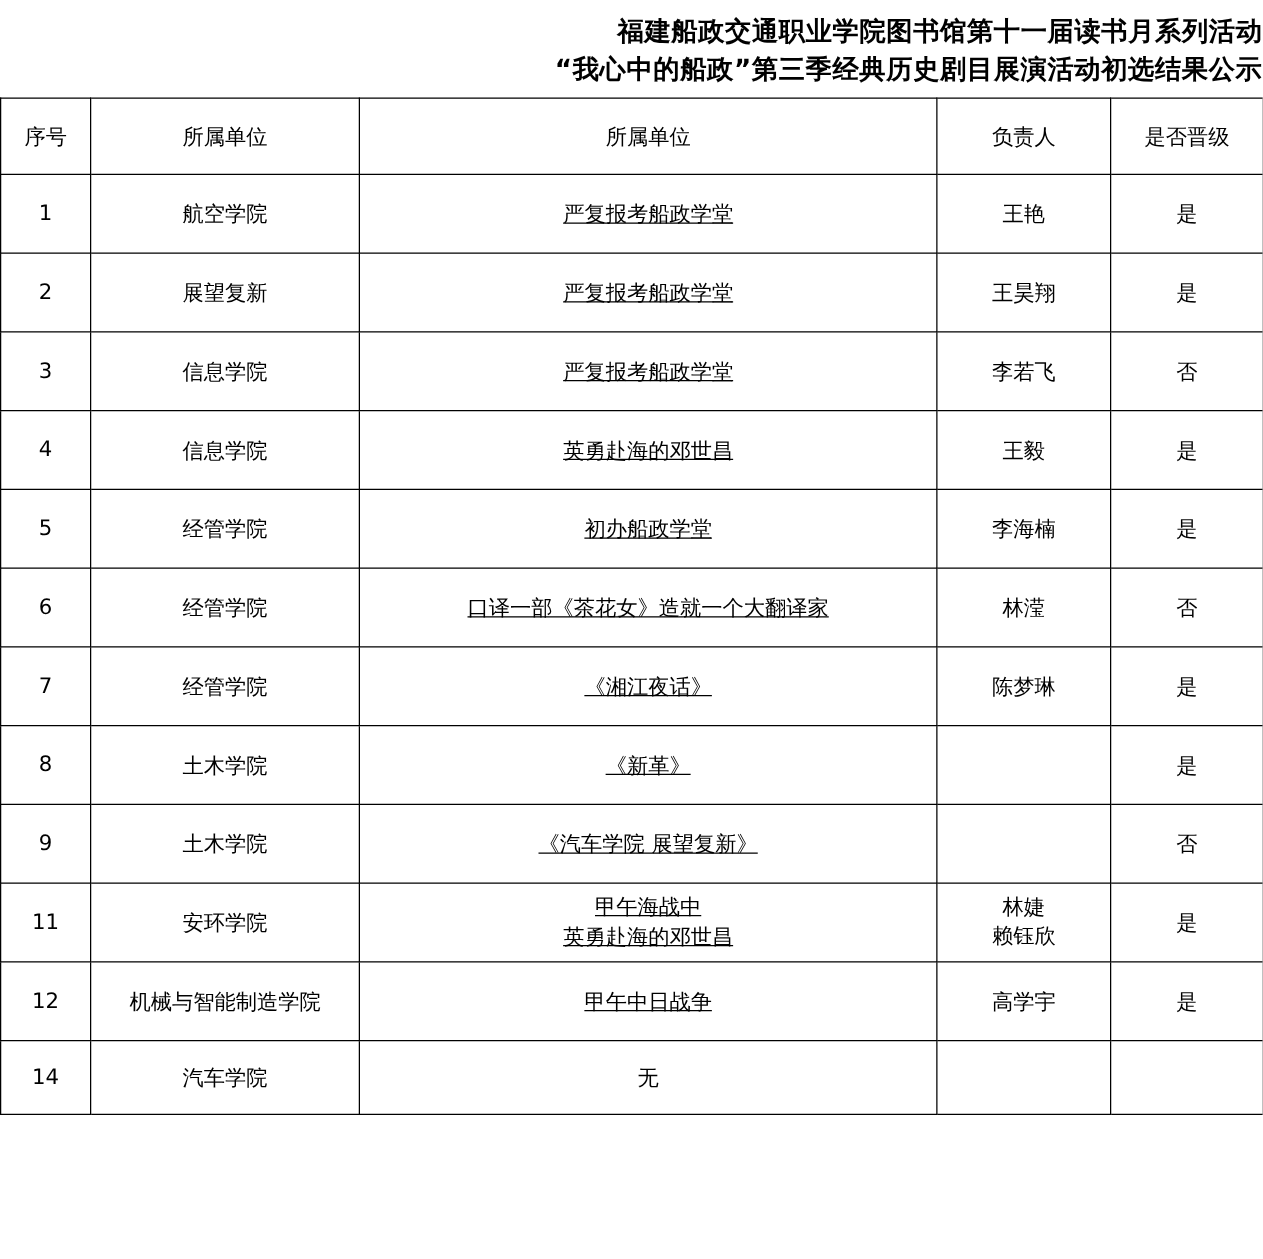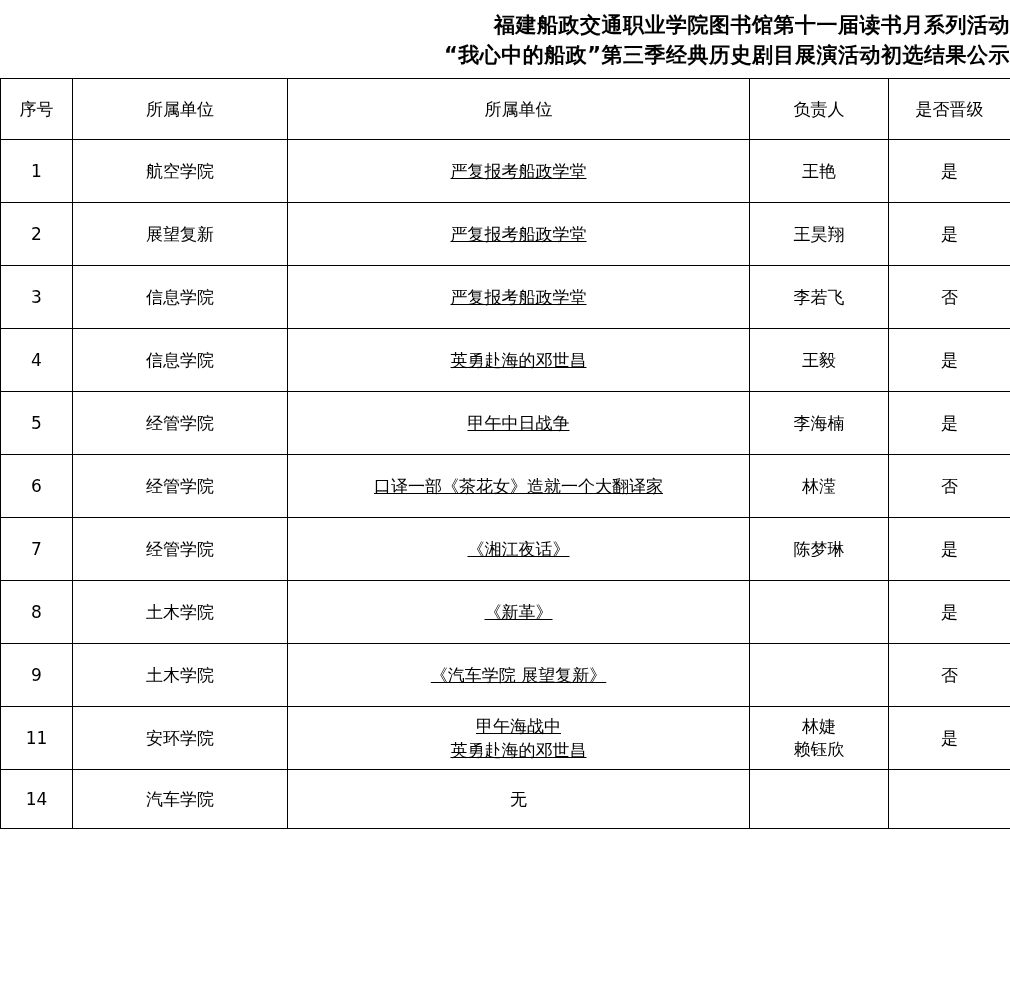--- a/index.html
+++ b/index.html
@@ -128,21 +128,21 @@
         <tr>
           <td>4</td>
           <td>信息学院</td>
           <td class="program">英勇赴海的邓世昌</td>
           <td class="leader">王毅</td>
           <td>是</td>
         </tr>
         <tr>
           <td>5</td>
           <td>经管学院</td>
-          <td class="program">甲午中日战争</td>
+          <td class="program">初办船政学堂</td>
           <td class="leader">李海楠</td>
           <td>是</td>
         </tr>
         <tr>
           <td>6</td>
           <td>经管学院</td>
           <td class="program">口译一部《茶花女》造就一个大翻译家</td>
           <td class="leader">林滢</td>
           <td>否</td>
         </tr>
@@ -173,20 +173,27 @@
           <td class="program">
             <span class="sub-line">甲午海战中</span>
             <span class="sub-line">英勇赴海的邓世昌</span>
           </td>
           <td class="leader">
             <span class="sub-line">林婕</span>
             <span class="sub-line">赖钰欣</span>
           </td>
           <td>是</td>
         </tr>
+        <tr>
+          <td>12</td>
+          <td>机械与智能制造学院</td>
+          <td class="program">甲午中日战争</td>
+          <td class="leader">高学宇</td>
+          <td>是</td>
+        </tr>
         <tr class="last-row">
           <td>14</td>
           <td>汽车学院</td>
           <td class="plain">无</td>
           <td class="leader"></td>
           <td></td>
         </tr>
       </tbody>
   </table>
 

